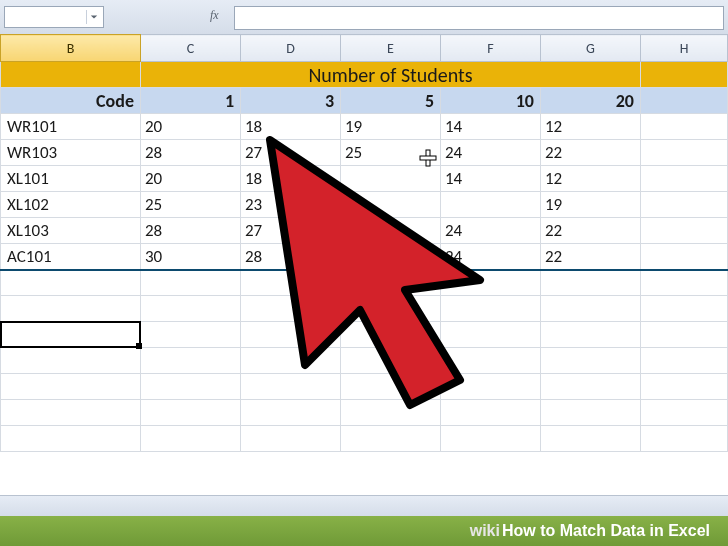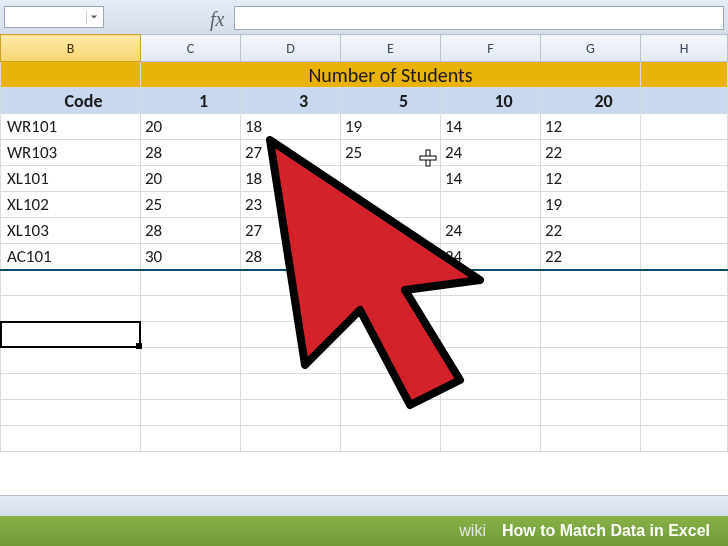--- a/index.html
+++ b/index.html
@@ -1,35 +1,35 @@
 <!DOCTYPE html>
 <html><head>
 <meta charset="utf-8">
 <style>
   html,body{margin:0;padding:0;width:728px;height:546px;overflow:hidden;font-family:Calibri,Arial,sans-serif;background:#fff;color:#000;}
   .chrome-top{height:34px;background:linear-gradient(#e6ecf5,#d5dde9);border-bottom:1px solid #9aa7b8;position:relative;}
   .name-box{position:absolute;left:4px;top:6px;width:100px;height:22px;background:#fff;border:1px solid #9aa7b8;display:flex;align-items:center;padding:0 6px;box-sizing:border-box;}
   .name-box .dd{position:absolute;right:2px;top:3px;width:14px;height:14px;border-left:1px solid #c8d0dc;display:flex;align-items:center;justify-content:center;}
   .name-box .dd svg{width:8px;height:8px;}
-  .fx-label{position:absolute;left:210px;top:8px;font-style:italic;font-family:"Times New Roman",serif;font-size:20px;color:#5a6470;}
+  .fx-label{position:absolute;left:210px;top:8px;font-style:italic;font-family:"Times New Roman",serif;font-size:12px;color:#5a6470;}
   .formula-bar{position:absolute;left:234px;top:6px;right:4px;height:22px;background:#fff;border:1px solid #9aa7b8;}
   .sheet{position:absolute;left:0;top:34px;right:0;bottom:30px;}
   table{border-collapse:collapse;width:100%;table-layout:fixed;}
   th.colhead{background:linear-gradient(#f4f7fb,#e3e9f2);border:1px solid #b8c2d0;height:24px;font-weight:400;font-size:14px;color:#3b4758;text-align:center;}
   th.colhead.sel{background:linear-gradient(#fde9a8,#f8d572);border-color:#c9a227;color:#3b3000;}
   td{border:1px solid #d6dbe2;height:26px;font-size:17px;padding:0 6px;box-sizing:border-box;color:#1a1a1a;}
   tr.blue-title td{background:#eab308;font-size:20px;text-align:center;}
   tr.blue-title td.first{text-align:left;}
-  tr.blue-head td{background:#c7d8ef;font-size:18px;font-weight:700;text-align:center;padding-left:32px;}
+  tr.blue-head td{background:#c7d8ef;font-size:18px;font-weight:700;text-align:right;padding-left:32px;}
   tr.thick-bottom td{border-bottom:2px solid #0c4a6e;}
   td.num{text-align:left;padding-left:4px;}
   .active-cell{position:absolute;border:2px solid #000;background:transparent;pointer-events:none;box-sizing:border-box;}
   .active-cell .handle{position:absolute;right:-3px;bottom:-3px;width:6px;height:6px;background:#000;}
   .footer{position:absolute;left:0;right:0;bottom:0;height:30px;background:linear-gradient(#88b147,#6f9a37);display:flex;align-items:center;justify-content:flex-end;padding-right:18px;color:#fff;font-family:Arial,sans-serif;font-size:16px;}
-  .footer .wiki{color:#e6e6e6;font-weight:400;margin-right:16px;}
+  .footer .wiki{color:#e6e6e6;font-weight:700;margin-right:2px;}
   .footer .how{font-weight:700;}
   .status-strip{position:absolute;left:0;right:0;bottom:30px;height:20px;background:linear-gradient(#e6ecf5,#d5dde9);border-top:1px solid #b8c2d0;}
   .cursor-wrap{position:absolute;pointer-events:none;}
   .plus-cursor{position:absolute;pointer-events:none;}
   .plus-cursor svg{display:block;}
 </style>
 </head>
 <body>
 
 <div class="chrome-top">

